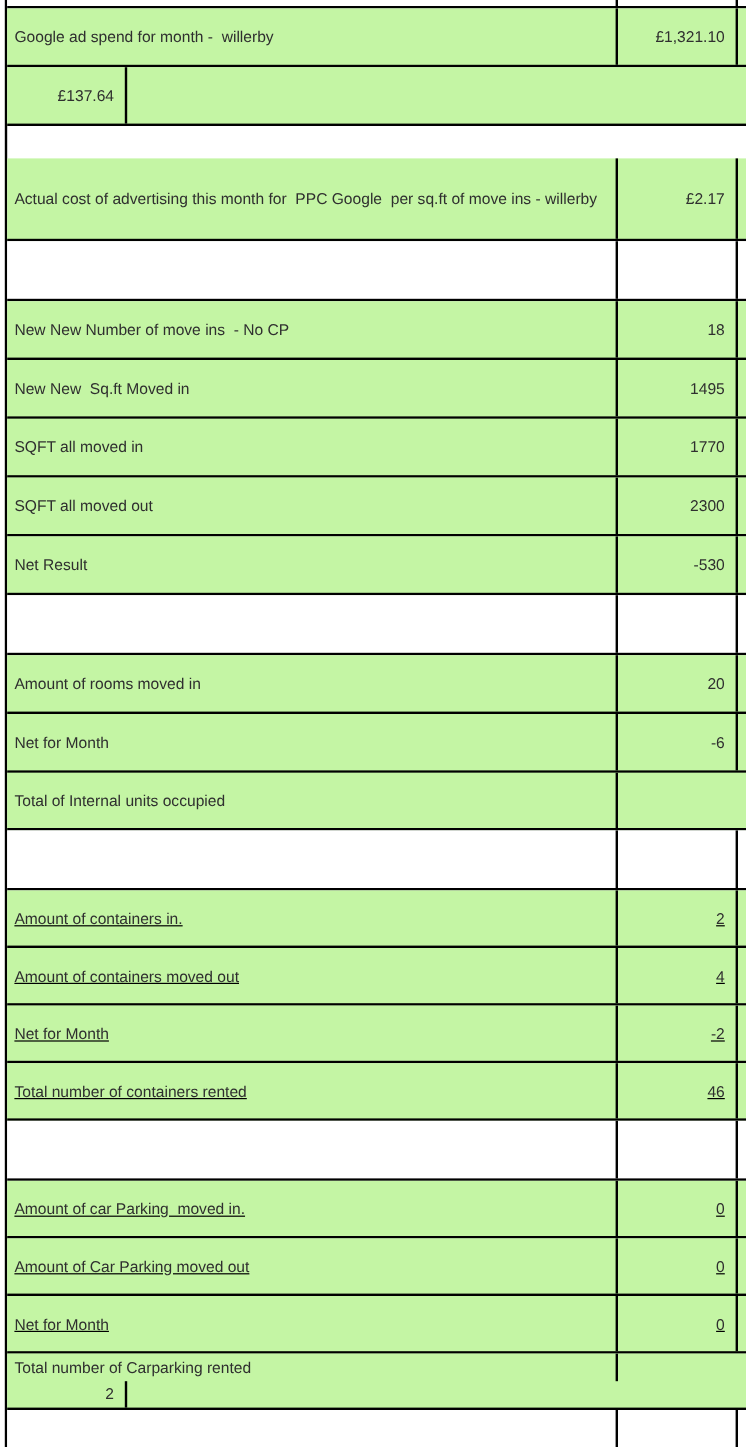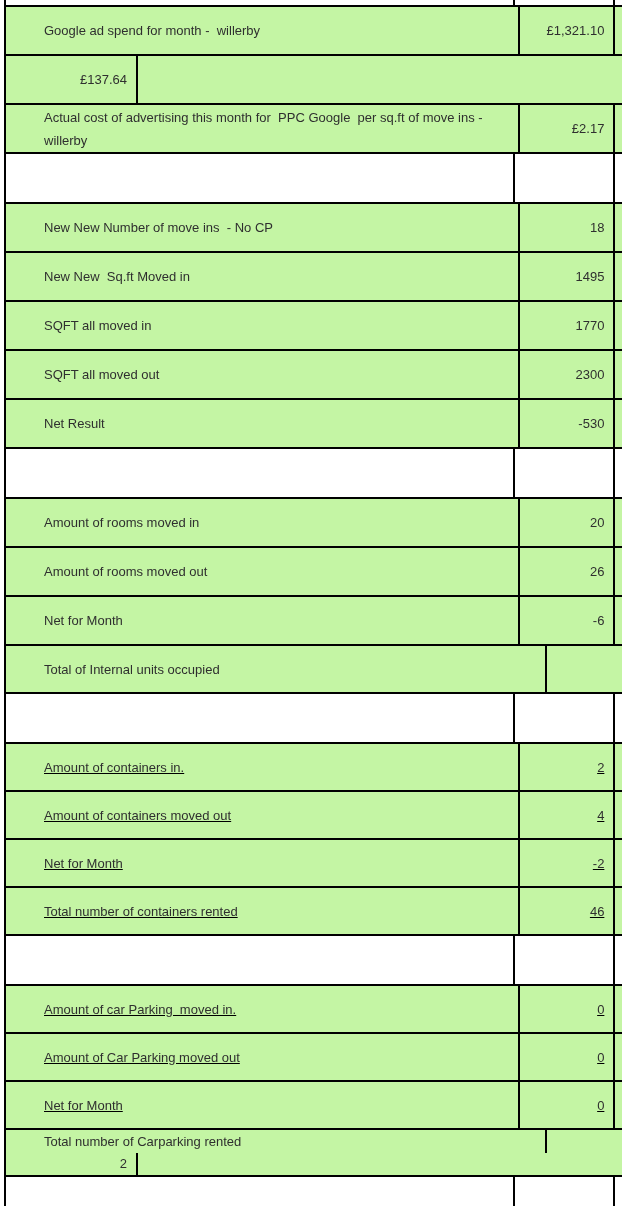--- a/index.html
+++ b/index.html
@@ -22,21 +22,21 @@
     border-left: 2px solid var(--border, #000);
     box-sizing: border-box;
   }
   .row {
     display: flex;
     flex: 0 0 auto;
     box-sizing: border-box;
     border-bottom: 2px solid var(--border, #000);
     background: #ffffff;
   }
-  .row.green { background: var(--green, #c4f5a4); padding-left: 32px; }
+  .row.green { background: var(--green, #c4f5a4); }
   .row.partial-bottom { border-bottom: none; flex: 1 1 auto; }
   .cell {
     box-sizing: border-box;
     display: flex;
     align-items: center;
     font-size: 13px;
     line-height: 23px;
     color: var(--text, #2f2f2f);
     overflow: hidden;
   }
@@ -49,21 +49,21 @@
   }
   .val {
     width: 100px;
     border-right: 2px solid var(--border, #000);
     padding: 2px 9px 2px 2px;
     justify-content: flex-end;
     text-align: right;
   }
   .sliver { width: 7px; }
   .h-std  { height: 49px; }
-  .h-tall { height: 49px; }
+  .h-tall { height: 69px; margin-top: 27px; }
   .h-sp   { height: 50px; }
   .h-sp2  { height: 48px; }
   .h-top  { height: 7px; }
   .row.sect4 { height: 48px; text-decoration: underline; }
   .row.last  { height: 47px; flex-direction: column; }
 </style>
 </head>
 <body>
 
 <div id="sheet">
@@ -126,25 +126,20 @@
     <div class="cell val"></div>
     <div class="sliver"></div>
   </div>
 
   <div class="row green h-std">
     <div class="cell lab">Amount of rooms moved in</div>
     <div class="cell val">20</div>
     <div class="sliver"></div>
   </div>
   <div class="row green h-std">
-    <div class="cell lab">Amount of rooms moved out</div>
-    <div class="cell val">26</div>
-    <div class="sliver"></div>
-  </div>
-  <div class="row green h-std">
     <div class="cell lab">Net for Month</div>
     <div class="cell val">-6</div>
     <div class="sliver"></div>
   </div>
   <div class="row green h-sp2">
     <div class="cell lab">Total of Internal units occupied</div>
     <div class="sliver"></div>
   </div>
 
   <div class="row h-sp">

